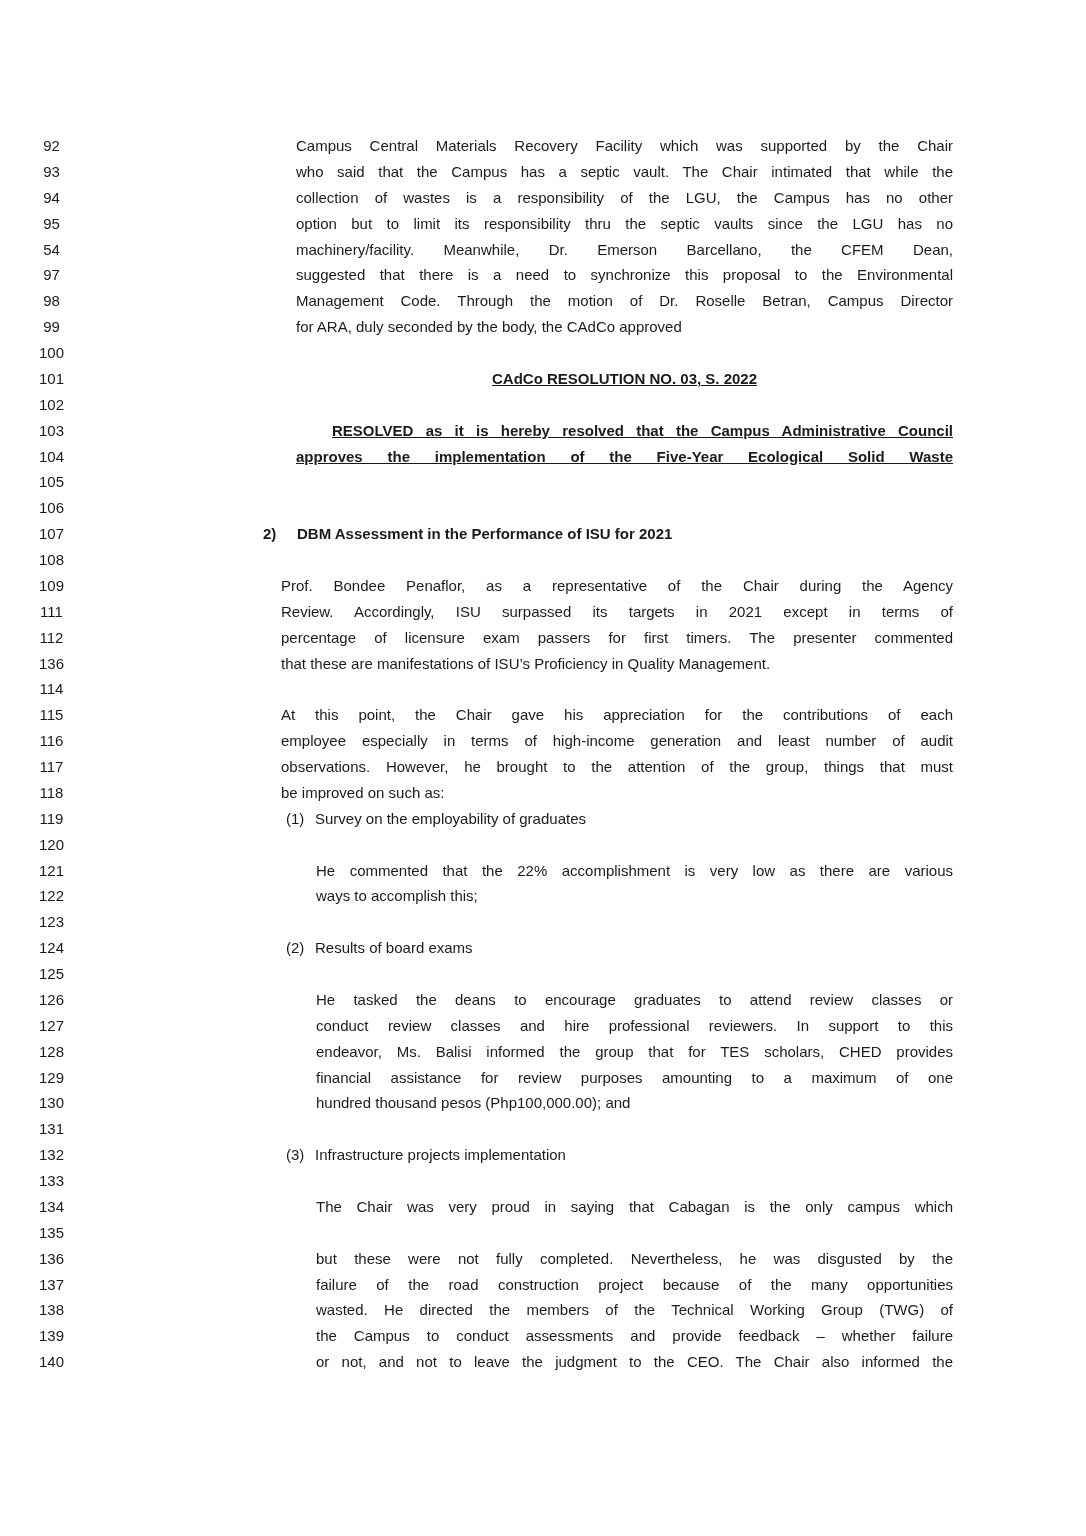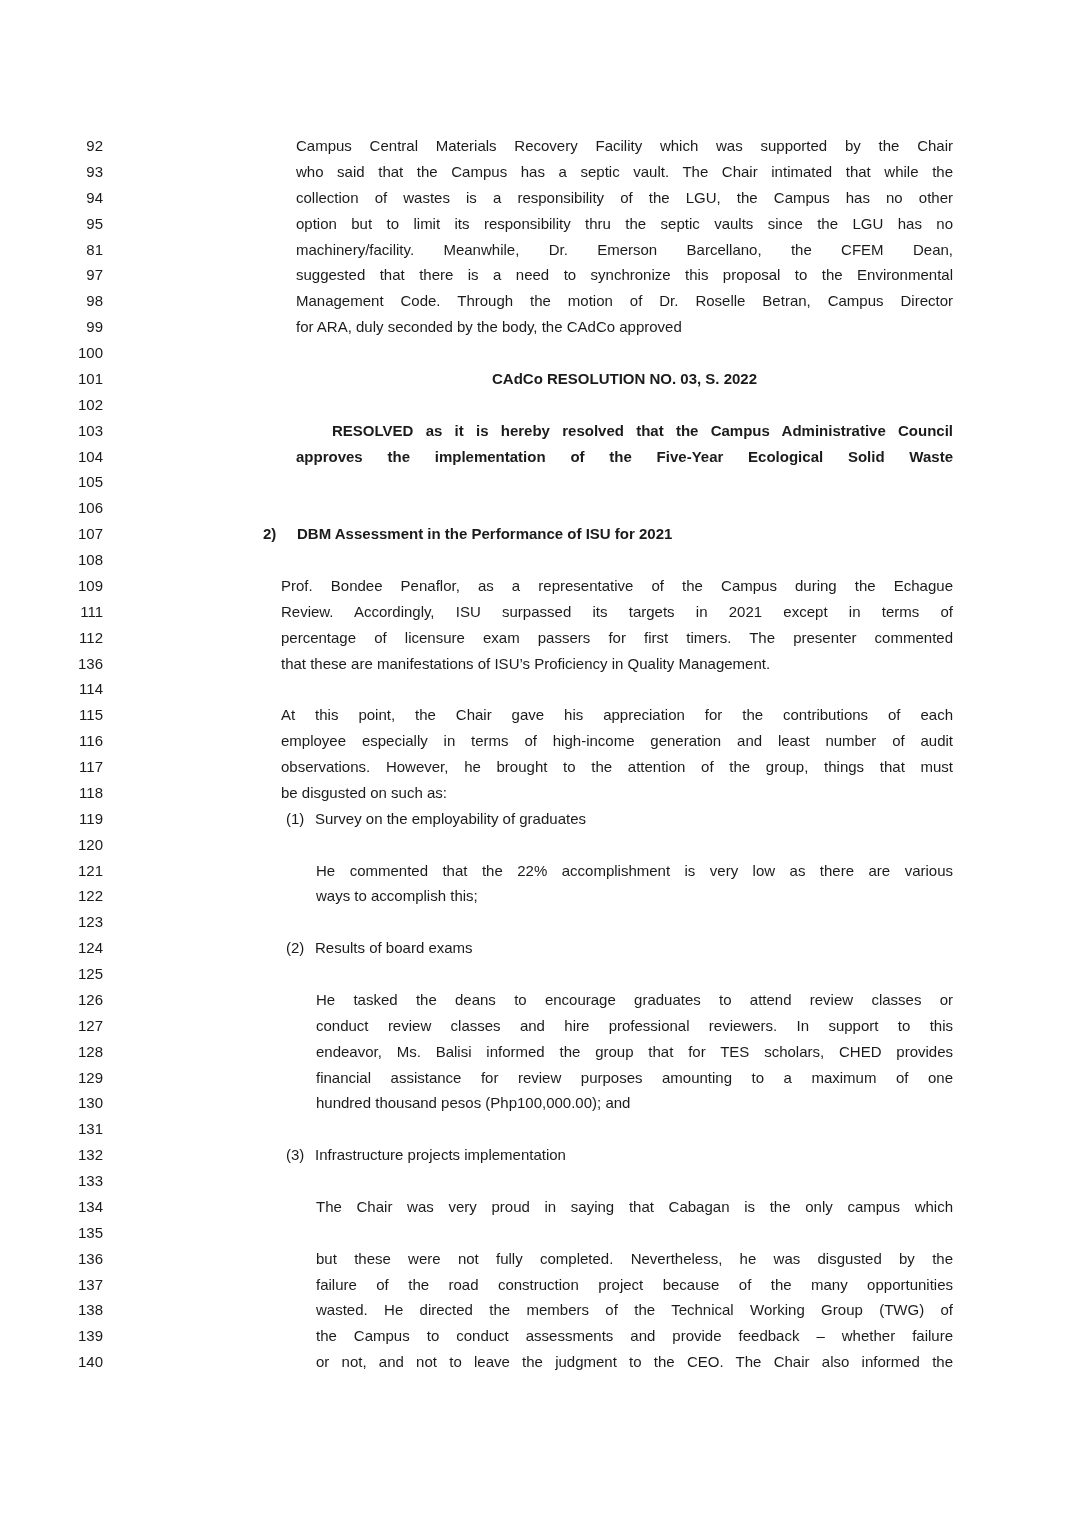--- a/index.html
+++ b/index.html
@@ -25,40 +25,40 @@
   .line{
     display:flex;
     height:25.88px;
     line-height:25.88px;
     font-size:15px;
     overflow:hidden;
   }
   .num{
     width:103px;
     flex:0 0 103px;
-    text-align:right;
+    text-align:center;
     white-space:nowrap;
   }
   .txt{
     flex:1 1 auto;
     margin-right:133px;
     overflow:hidden;
   }
   
   .ml-body   {margin-left:193px;} 
   .ml-para   {margin-left:178px;} 
   .ml-list2  {margin-left:160px;font-weight:bold;} 
   .ml-sublist{margin-left:183px;} 
   .ml-subpara{margin-left:213px;} 
   .j{
     text-align:justify;
     text-align-last:justify;
   }
   .center{text-align:center;}
-  .bold{font-weight:bold;}
+  .bold{font-weight:bold;text-decoration:underline;}
   .fi{text-indent:36px;} 
   .marker{
     display:inline-block;
     vertical-align:top;
   }
   .marker.w-list2{width:34px;}
   .marker.w-sublist{width:29px;}
 </style>
 </head>
 <body>
@@ -75,21 +75,21 @@
   </div>
       <div class="line">
     <span class="num">94</span>
     <span class="txt ml-body j">collection of wastes is a responsibility of the LGU, the Campus has no other</span>
   </div>
       <div class="line">
     <span class="num">95</span>
     <span class="txt ml-body j">option but to limit its responsibility thru the septic vaults since the LGU has no</span>
   </div>
       <div class="line">
-    <span class="num">81</span>
+    <span class="num">54</span>
     <span class="txt ml-body j">machinery/facility. Meanwhile, Dr. Emerson Barcellano, the CFEM Dean,</span>
   </div>
       <div class="line">
     <span class="num">97</span>
     <span class="txt ml-body j">suggested that there is a need to synchronize this proposal to the Environmental</span>
   </div>
       <div class="line">
     <span class="num">98</span>
     <span class="txt ml-body j">Management Code. Through the motion of Dr. Roselle Betran, Campus Director</span>
   </div>
@@ -127,21 +127,21 @@
       <div class="line">
     <span class="num">107</span>
     <span class="txt ml-list2"><span class="marker w-list2">2)</span><span>DBM Assessment in the Performance of ISU for 2021</span></span>
   </div>
       <div class="line">
     <span class="num">108</span>
     <span class="txt ml-body"></span>
   </div>
       <div class="line">
     <span class="num">109</span>
-    <span class="txt ml-para j">Prof. Bondee Penaflor, as a representative of the Campus during the Echague</span>
+    <span class="txt ml-para j">Prof. Bondee Penaflor, as a representative of the Chair during the Agency</span>
   </div>
       <div class="line">
     <span class="num">111</span>
     <span class="txt ml-para j">Review. Accordingly, ISU surpassed its targets in 2021 except in terms of</span>
   </div>
       <div class="line">
     <span class="num">112</span>
     <span class="txt ml-para j">percentage of licensure exam passers for first timers. The presenter commented</span>
   </div>
       <div class="line">
@@ -159,21 +159,21 @@
       <div class="line">
     <span class="num">116</span>
     <span class="txt ml-para j">employee especially in terms of high-income generation and least number of audit</span>
   </div>
       <div class="line">
     <span class="num">117</span>
     <span class="txt ml-para j">observations. However, he brought to the attention of the group, things that must</span>
   </div>
       <div class="line">
     <span class="num">118</span>
-    <span class="txt ml-para">be disgusted on such as:</span>
+    <span class="txt ml-para">be improved on such as:</span>
   </div>
       <div class="line">
     <span class="num">119</span>
     <span class="txt ml-sublist"><span class="marker w-sublist">(1)</span><span>Survey on the employability of graduates</span></span>
   </div>
       <div class="line">
     <span class="num">120</span>
     <span class="txt ml-body"></span>
   </div>
       <div class="line">

